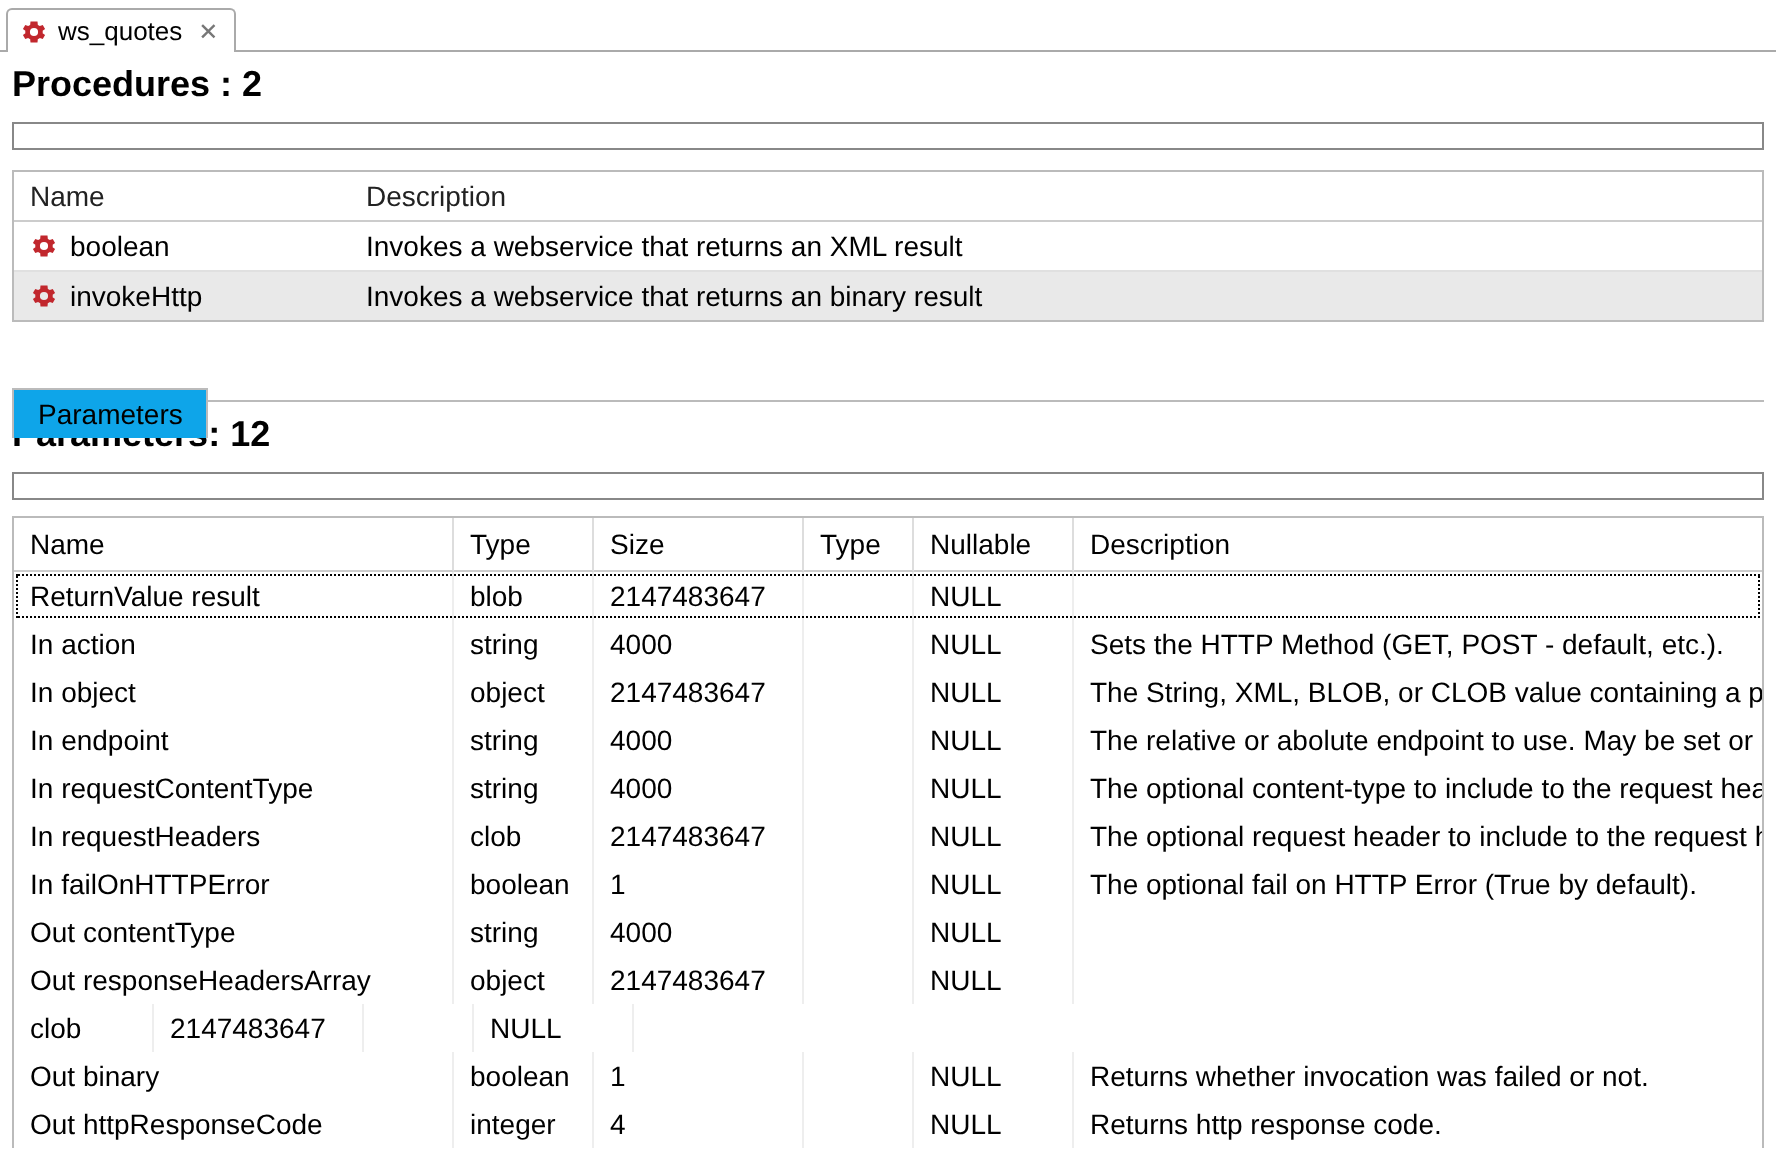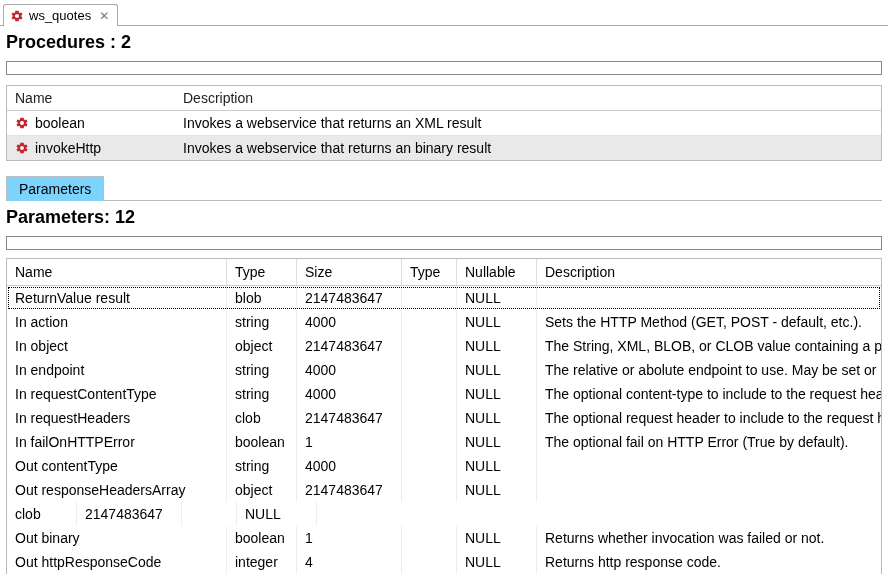--- a/index.html
+++ b/index.html
@@ -69,23 +69,23 @@
 .sub-tab-strip {
   display: flex;
   margin: 14px 6px 0 6px;
   border-bottom: 1px solid #bbb;
 }
 .sub-tab {
   border: 1px solid #bbb;
   border-bottom: none;
   padding: 4px 12px;
   font-size: 14px;
-  background: #7dd3fc;
+  background: #0ea5e9;
   position: relative;
-  top: 1px;
+  top: 19px;
 }
 
 .param-table {
   margin: 8px 6px 0 6px;
   border: 1px solid #bbb;
   border-bottom: none;
 }
 .param-header, .param-row {
   display: flex;
   font-size: 14px;

